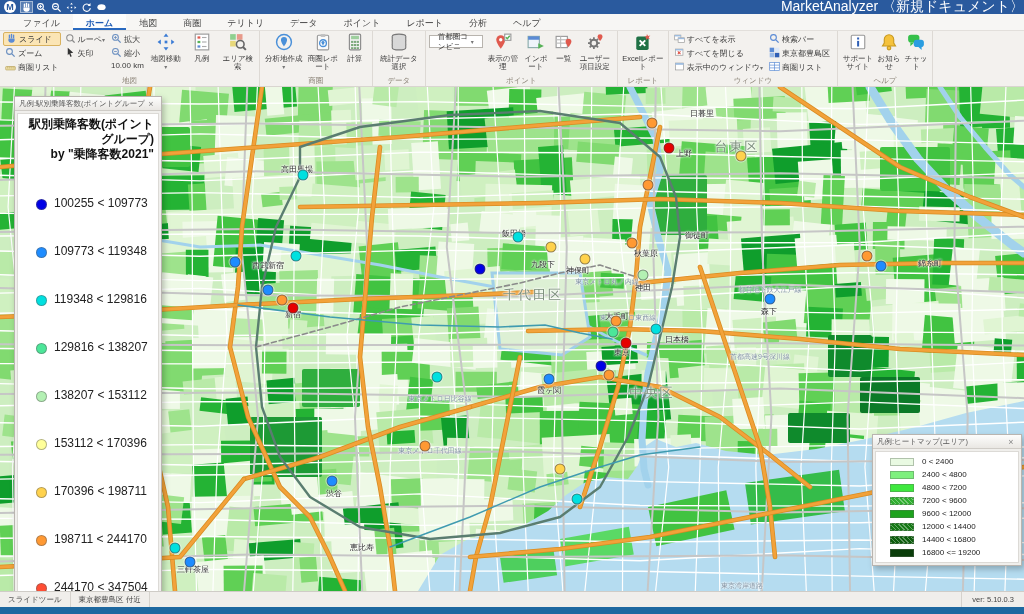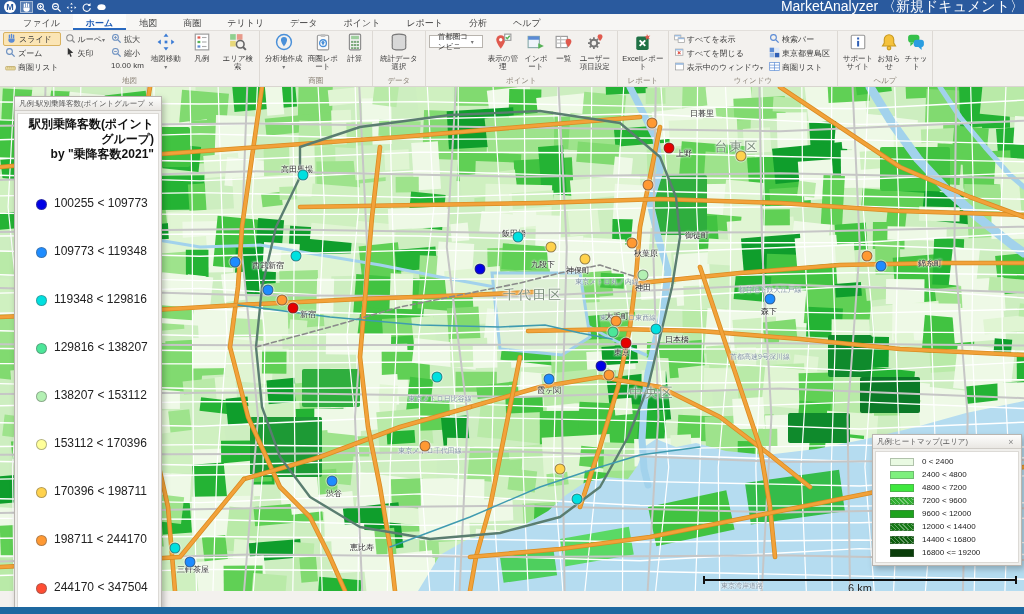--- a/index.html
+++ b/index.html
@@ -1209,21 +1209,21 @@
       <div class="map-label lbl-place" style="left: 543px; top: 177px;">九段下</div>
       <div class="map-label lbl-place" style="left: 514px; top: 146px;">飯田橋</div>
       <div class="map-label lbl-place" style="left: 617px; top: 229px;">大手町</div>
       <div class="map-label lbl-place" style="left: 622px; top: 265px;">東京</div>
       <div class="map-label lbl-place" style="left: 677px; top: 252px;">日本橋</div>
       <div class="map-label lbl-place" style="left: 549px; top: 303px;">霞ヶ関</div>
       <div class="map-label lbl-place" style="left: 769px; top: 224px;">森下</div>
       <div class="map-label lbl-place" style="left: 930px; top: 176px;">錦糸町</div>
       <div class="map-label lbl-place" style="left: 297px; top: 82px;">高田馬場</div>
       <div class="map-label lbl-place" style="left: 268px; top: 178px;">西武新宿</div>
-      <div class="map-label lbl-place" style="left: 308px; top: 227px;">新宿</div>
+      <div class="map-label lbl-place" style="left: 293px; top: 227px;">新宿</div>
       <div class="map-label lbl-place" style="left: 334px; top: 406px;">渋谷</div>
       <div class="map-label lbl-place" style="left: 362px; top: 460px;">恵比寿</div>
       <div class="map-label lbl-place" style="left: 193px; top: 482px;">三軒茶屋</div>
       <div class="marker" style="left: 652px; top: 36px; background: rgb(255, 153, 51);"></div>
       <div class="marker" style="left: 669px; top: 61px; background: rgb(230, 0, 0);"></div>
       <div class="marker" style="left: 741px; top: 69px; background: rgb(255, 210, 77);"></div>
       <div class="marker" style="left: 648px; top: 98px; background: rgb(255, 153, 51);"></div>
       <div class="marker" style="left: 303px; top: 88px; background: rgb(0, 224, 224);"></div>
       <div class="marker" style="left: 235px; top: 175px; background: rgb(30, 140, 255);"></div>
       <div class="marker" style="left: 296px; top: 169px; background: rgb(0, 224, 224);"></div>
@@ -1246,24 +1246,20 @@
       <div class="marker" style="left: 601px; top: 279px; background: rgb(0, 0, 230);"></div>
       <div class="marker" style="left: 609px; top: 288px; background: rgb(255, 153, 51);"></div>
       <div class="marker" style="left: 549px; top: 292px; background: rgb(30, 140, 255);"></div>
       <div class="marker" style="left: 437px; top: 290px; background: rgb(0, 224, 224);"></div>
       <div class="marker" style="left: 332px; top: 394px; background: rgb(30, 140, 255);"></div>
       <div class="marker" style="left: 425px; top: 359px; background: rgb(255, 153, 51);"></div>
       <div class="marker" style="left: 560px; top: 382px; background: rgb(255, 210, 77);"></div>
       <div class="marker" style="left: 577px; top: 412px; background: rgb(0, 224, 224);"></div>
       <div class="marker" style="left: 190px; top: 475px; background: rgb(30, 140, 255);"></div>
       <div class="marker" style="left: 175px; top: 461px; background: rgb(0, 224, 224);"></div>
-      <div id="scalebar">
-      <div class="bar"></div>
-      <div id="scale-label">6 km</div>
-    </div>
     </div>
 
   <div class="panel" id="point-legend" style="left:14px;top:96px;width:148px;">
     <div class="panel-title">
       <span class="ttl">凡例:駅別乗降客数(ポイントグループ)</span>
       <span class="panel-close">×</span>
     </div>
     <div class="panel-body">
       <div class="legend-head">
         <div>駅別乗降客数(ポイントグループ)</div>
@@ -1350,14 +1346,19 @@
             <span>14400 &lt; 16800</span>
           </div>
           <div class="heat-row">
             <span class="heat-swatch" style="background-color: rgb(10, 61, 10);"></span>
             <span>16800 &lt;= 19200</span>
           </div>
         </div>
     </div>
   </div>
 
+  <div id="statusbar">
+    <div class="status-cell">スライドツール</div>
+    <div class="status-cell">東京都豊島区 付近</div>
+    <div class="status-cell" id="status-ver">ver: 5.10.0.3</div>
+  </div>
   <div id="bottomstrip"></div>
 </div>
 
 </body></html>

